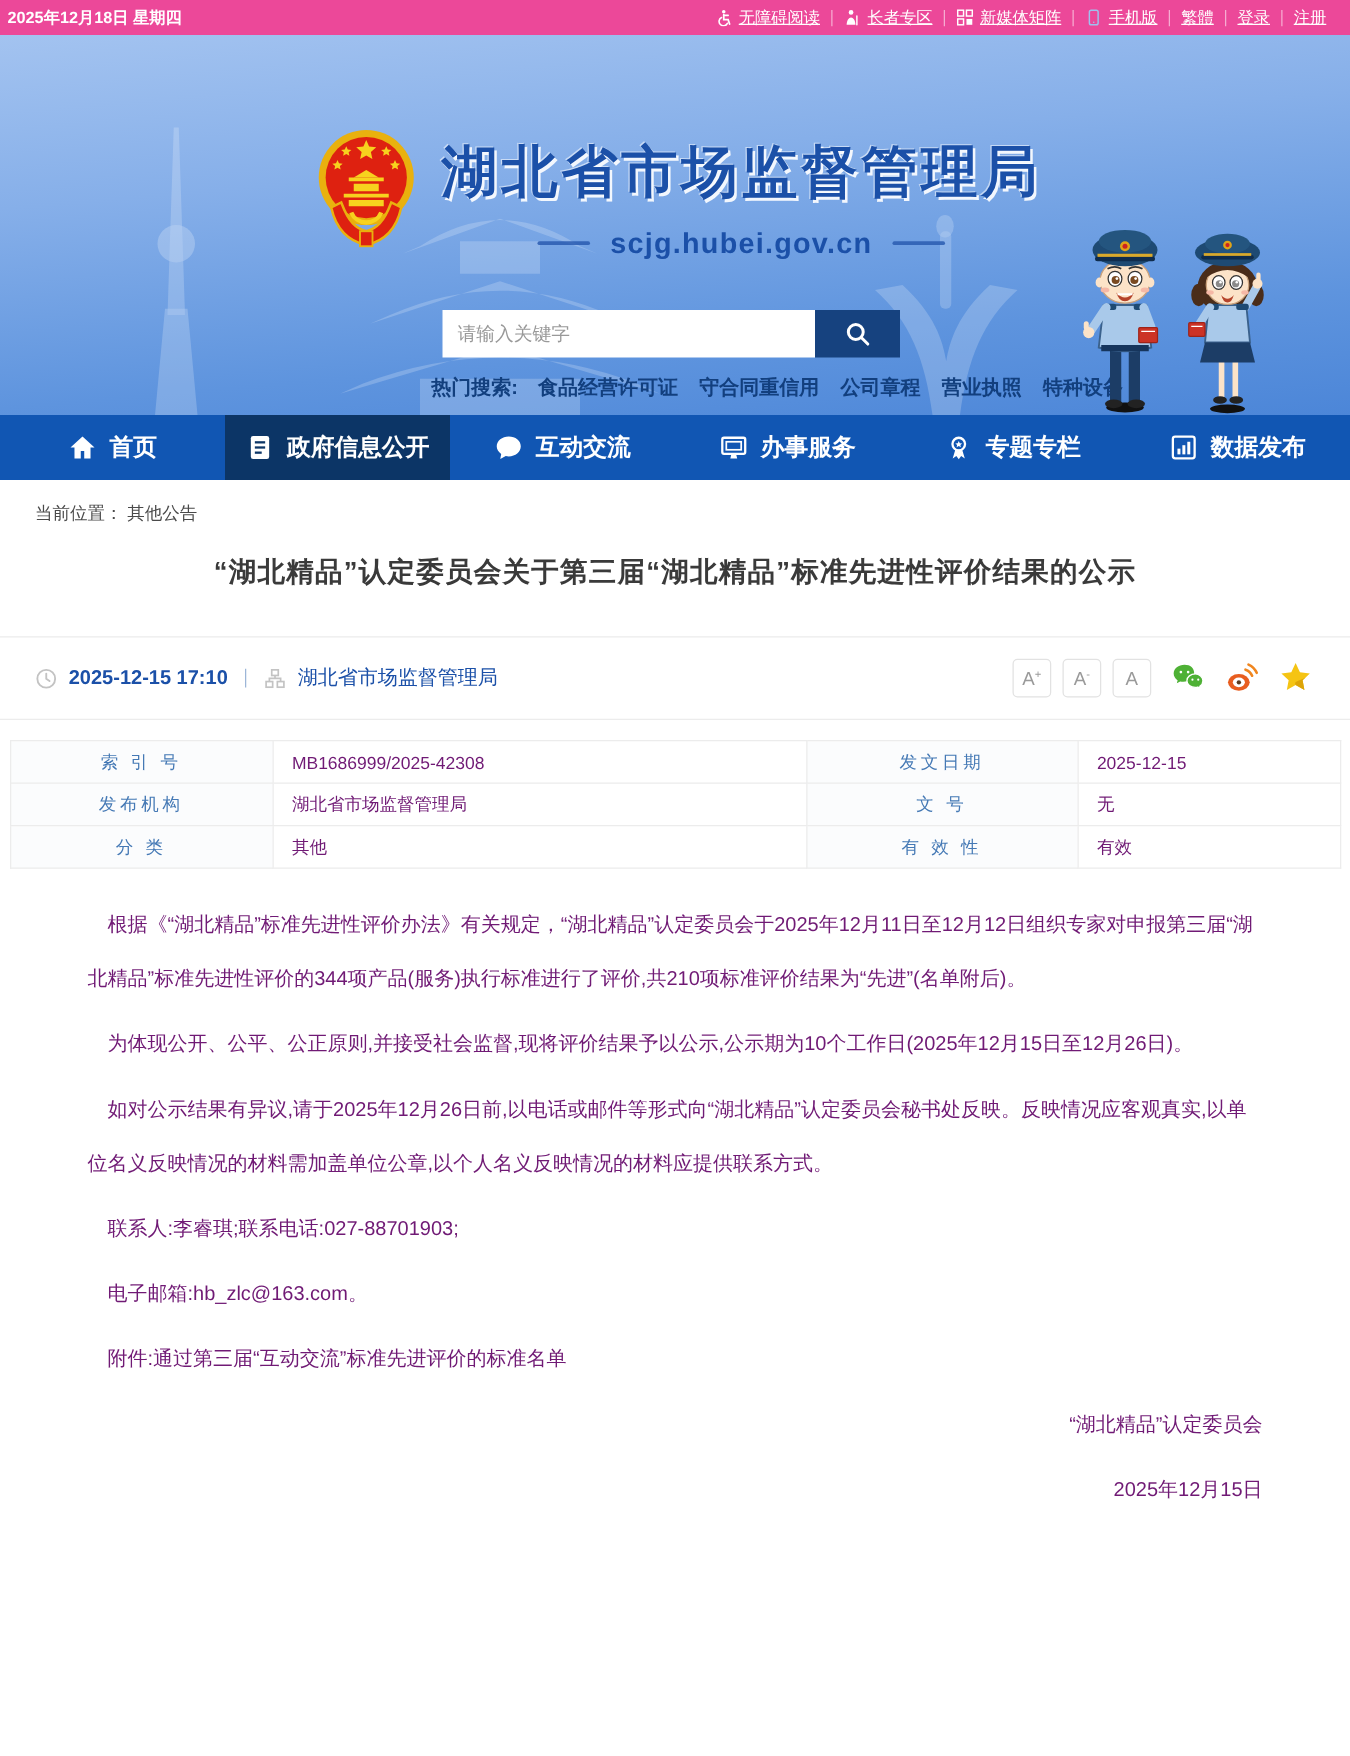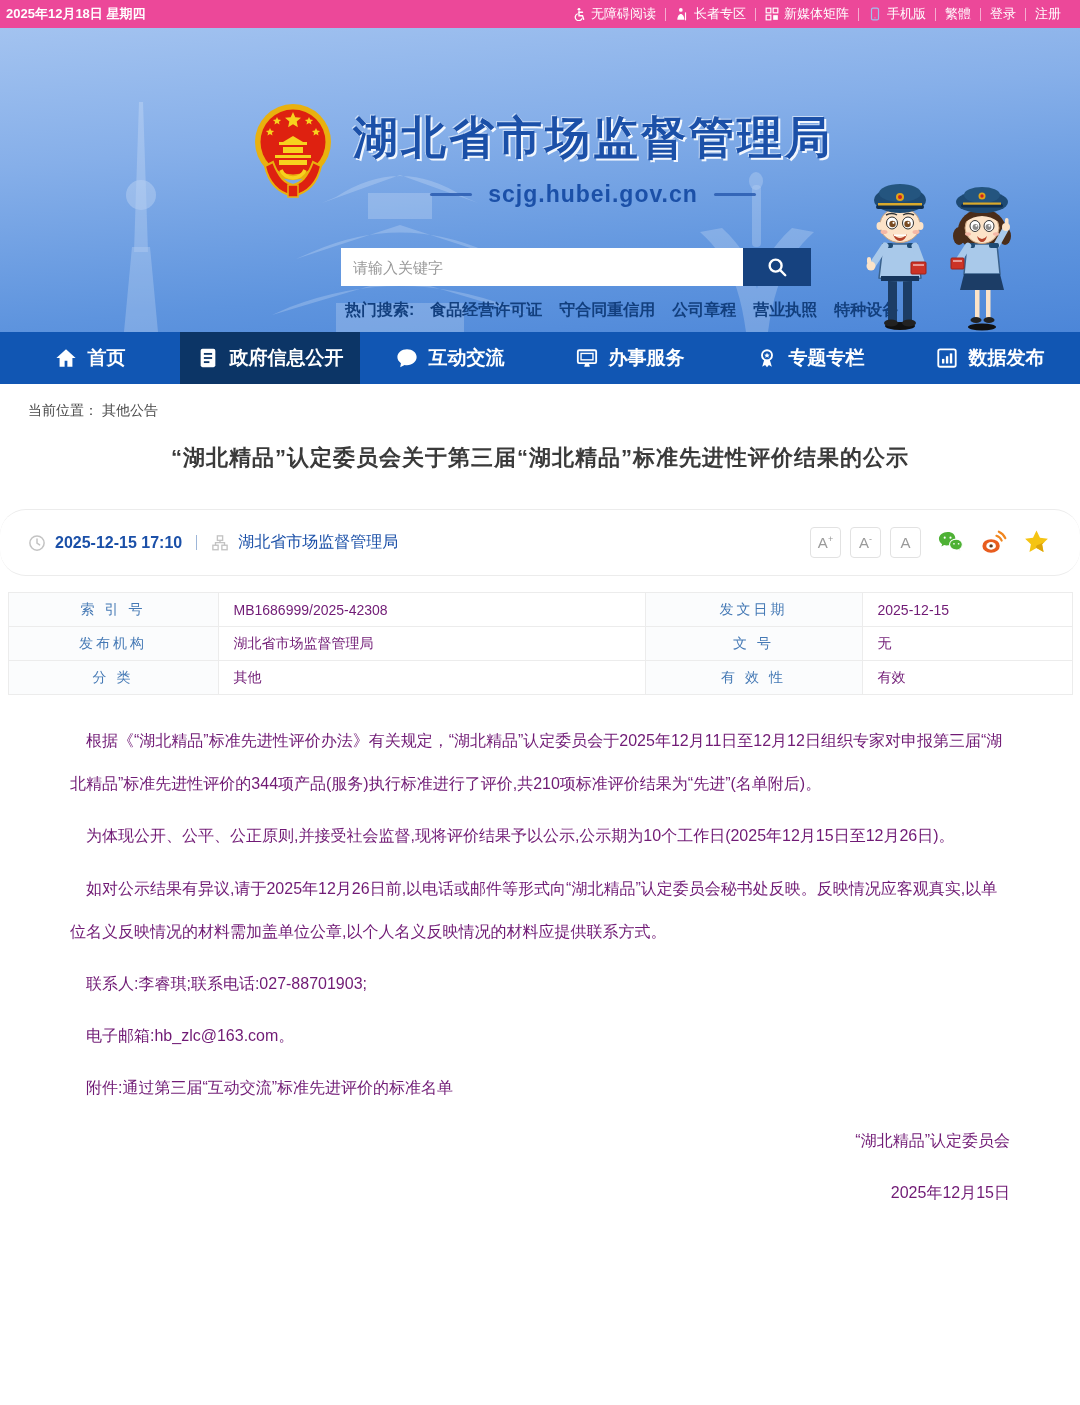--- a/index.html
+++ b/index.html
@@ -3,38 +3,38 @@
 <meta charset="utf-8">
 <style>
   * { margin:0; padding:0; box-sizing:border-box; }
   html,body { width:1080px; }
   body { font-family:"Liberation Sans","DejaVu Sans",sans-serif; background:#fff; min-height:1405px; }
   a { text-decoration:none; cursor:pointer; }
 
   
   .topbar { height:28px; background:#ec4899; color:#fff; display:flex; align-items:center; justify-content:space-between; padding:0 10px 0 6px; }
   .tb-date { font-size:13px; font-weight:bold; }
-  .tb-links { display:flex; align-items:center; }
+  .tb-links { display:flex; align-items:center;text-decoration:underline; }
   .tb-link { display:flex; align-items:center; gap:5px; color:#fff; font-size:13px; padding:0 9px; }
   .tb-sep { width:1px; height:13px; background:rgba(255,255,255,.55); }
   .tb-ic { width:14px; height:14px; flex:0 0 auto; }
 
   
   .header { position:relative; height:304px; overflow:hidden;
     background:linear-gradient(175deg,#a3c3f0 0%,#86afe9 35%,#5e94de 75%,#4c86d8 100%); }
   .landmarks { position:absolute; left:0; bottom:0; width:900px; height:235px; opacity:.45; }
   .brand { position:absolute; left:253px; top:72px; display:flex; gap:20px; cursor:pointer; }
   .emblem { width:80px; height:99px; }
   .brand-txt { padding-top:8px; }
   .site-title { font-size:45px; font-weight:900; color:#1b50a8; letter-spacing:3px;
     text-shadow:2px 2px 0 rgba(255,255,255,.9),-1px -1px 0 rgba(255,255,255,.55); }
   .site-domain { margin-top:13px; display:flex; align-items:center; justify-content:center; gap:16px;
     color:#1b50a8; font-weight:bold; font-size:23px; letter-spacing:1px; }
   .dline { width:42px; height:3px; background:#2a5cb0; border-radius:2px; opacity:.85; }
-  .search-wrap { position:absolute; left:341px; top:220px; width:470px; height:38px; display:flex; }
+  .search-wrap { position:absolute; left:354px; top:220px; width:366px; height:38px; display:flex; }
   .search-input { flex:1; border:none; outline:none; padding:0 12px; font-size:15px; color:#555;
     font-family:"Liberation Sans","DejaVu Sans",sans-serif; }
   .search-input::placeholder { color:#999; }
   .search-btn { width:68px; border:none; background:#16427f; display:flex; align-items:center; justify-content:center; cursor:pointer; }
   .hot-search { position:absolute; left:345px; top:272px; display:flex; align-items:center; font-size:16px; font-weight:bold; color:#123f7e; }
   .hot-label { margin-right:16px; }
   .hot-search a { color:#123f7e; margin-right:17px; }
   .mascots { position:absolute; right:40px; bottom:0; width:185px; height:152px; }
 
   
@@ -42,21 +42,21 @@
   .nav-item { flex:1; display:flex; align-items:center; justify-content:center; gap:11px;
     color:#fff; font-size:19px; font-weight:bold; cursor:pointer; }
   .nav-item.active { background:#0c3566; }
   .nav-ic { width:22px; height:22px; }
 
   
   .breadcrumb { padding:18px 0 0 28px; font-size:14px; color:#4a4a4a; }
   .breadcrumb a { color:#4a4a4a; }
   .article-title { margin-top:23px; text-align:center; font-size:22px; font-weight:bold; color:#3a3a3a; letter-spacing:1px; }
   .meta-bar { margin-top:36px; border-top:1px solid #ececec; border-bottom:1px solid #ececec;
-    height:67px; display:flex; align-items:center; justify-content:space-between; padding:0 30px 0 28px;border-radius:26px; }
+    height:67px; display:flex; align-items:center; justify-content:space-between; padding:0 30px 0 28px; }
   .meta-left { display:flex; align-items:center; }
   .meta-ic { width:18px; height:18px; margin-right:9px; }
   .meta-time { font-size:16px; font-weight:bold; color:#1b50a8; }
   .meta-div { width:1px; height:15px; background:#9db6d8; margin:0 14px; }
   .meta-src { font-size:16px; color:#1b50a8; }
   .meta-right { display:flex; align-items:center; gap:9px; }
   .font-btn { width:31px; height:31px; border:1px solid #e2e2e2; border-radius:4px; background:#fff;
     color:#9a9a9a; font-size:15px; cursor:pointer; font-family:"Liberation Sans","DejaVu Sans",sans-serif; }
   .font-btn sup { font-size:9px; }
   .share { width:27px; height:27px; margin-left:7px; cursor:pointer; }

